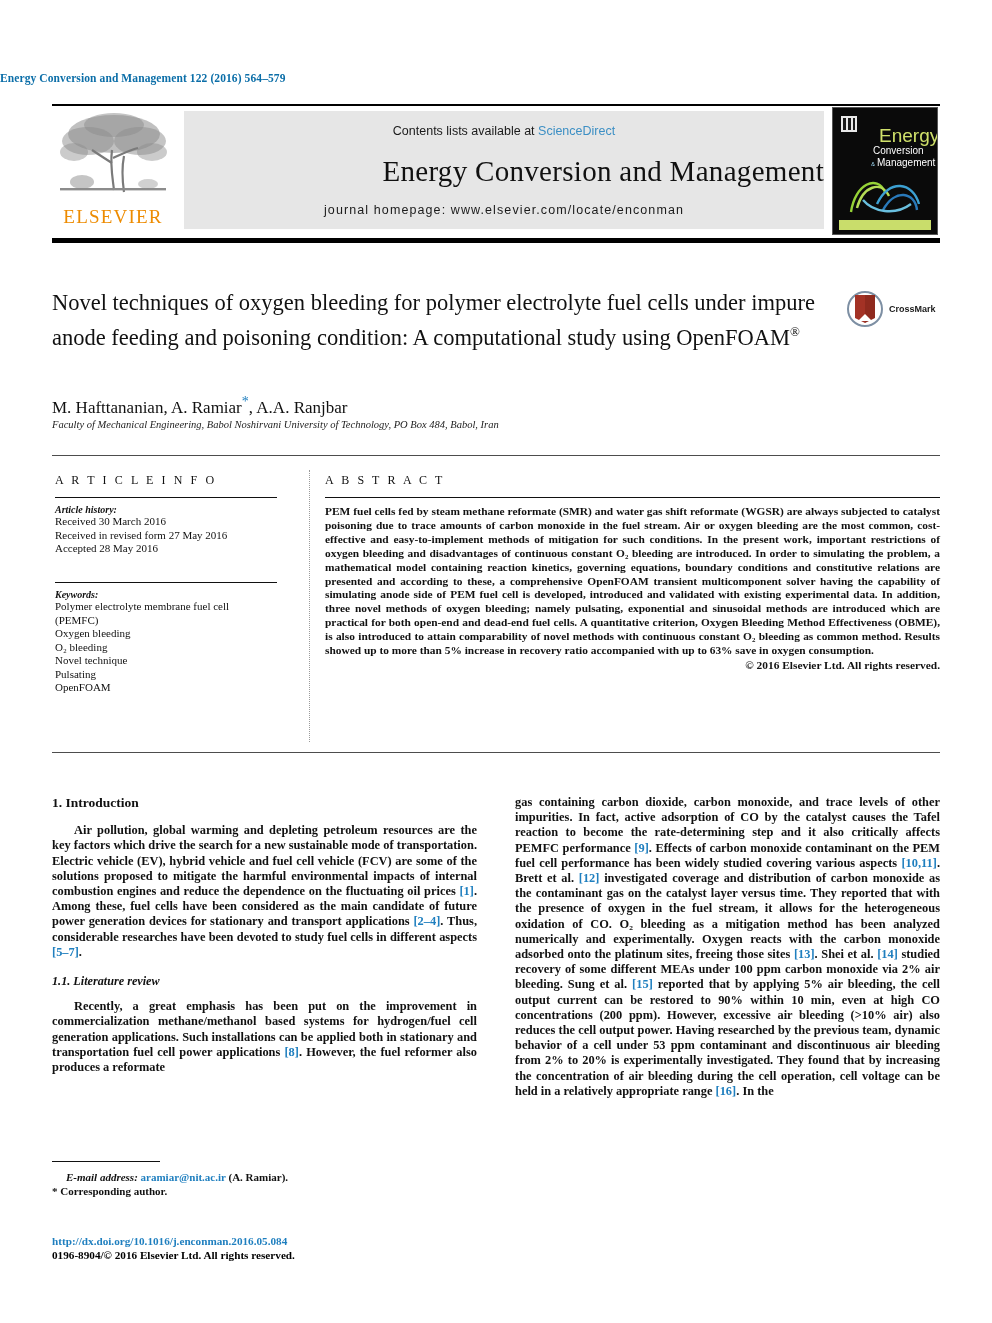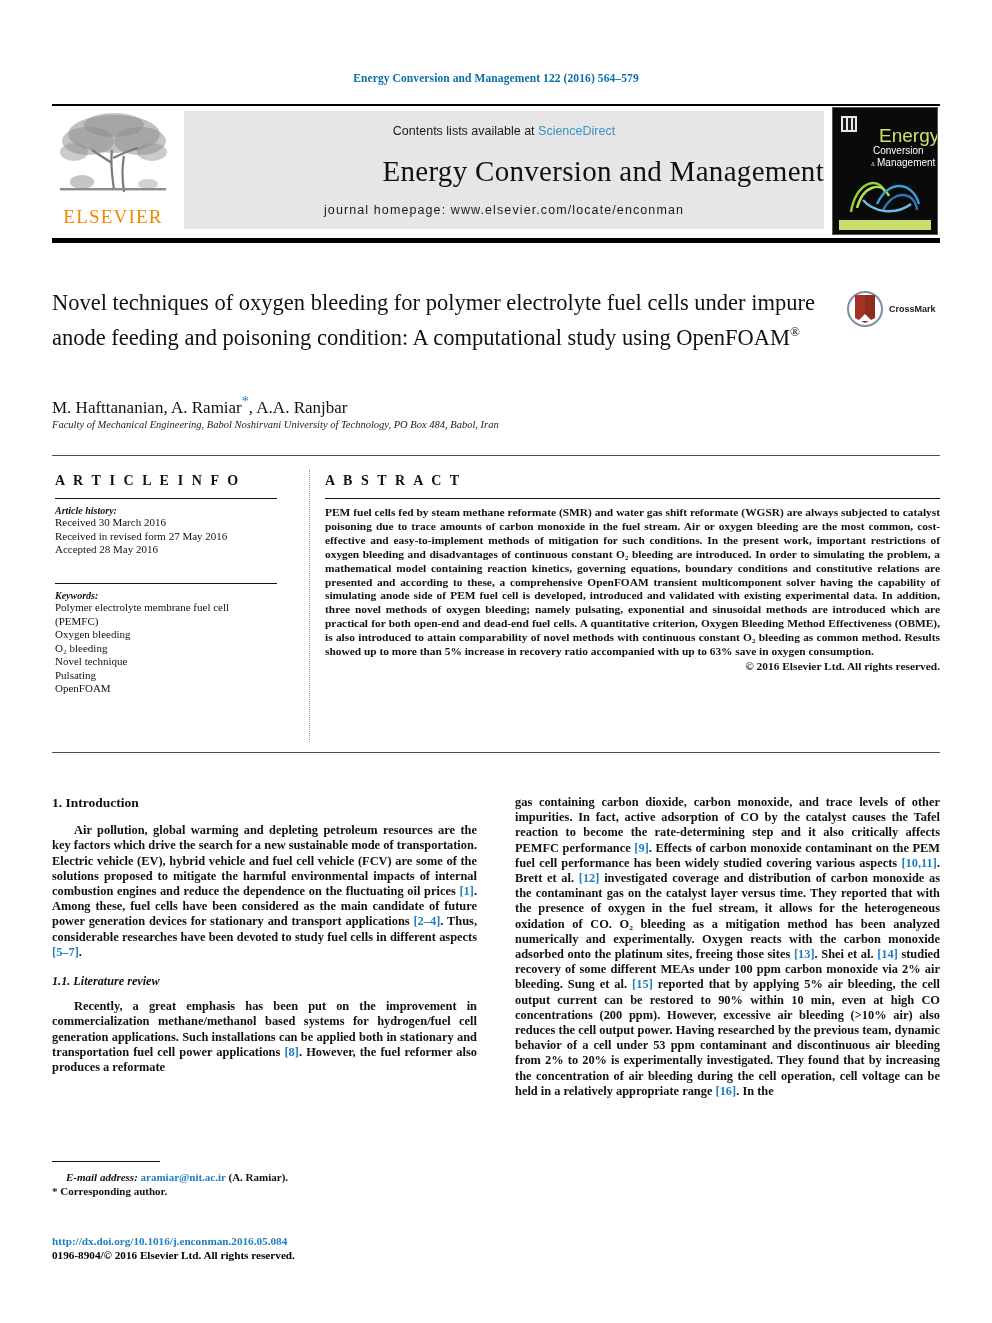--- a/index.html
+++ b/index.html
@@ -19,21 +19,21 @@
     position: absolute;
     left: 0; top: 0;
     width: 992px; height: 1323px;
   }
 
   
   .running-head {
     position: absolute;
     left: 0; top: 72px;
     width: 992px;
-    text-align: center;
+    text-align: left;
     font-size: 11.5px;
     font-weight: bold;
     color: #0b6ea8;
     letter-spacing: 0.1px;
   }
 
   
   .masthead {
     position: absolute;
     left: 52px; top: 104px;
@@ -170,22 +170,22 @@
     left: 52px;
     width: 888px;
     height: 1px;
     background: #4d4d4d;
   }
   .band-rule.top { top: 455px; }
   .band-rule.bottom { top: 752px; }
 
   .sec-head {
     font-family: "Liberation Serif", serif;
-    font-size: 14px;
-    font-weight: bold;
+    font-size: 12px;
+    font-weight: normal;
     letter-spacing: 2.6px;
     color: #111;
   }
 
   .info-col {
     position: absolute;
     left: 55px; top: 473px;
     width: 228px;
   }
   .info-rule {

